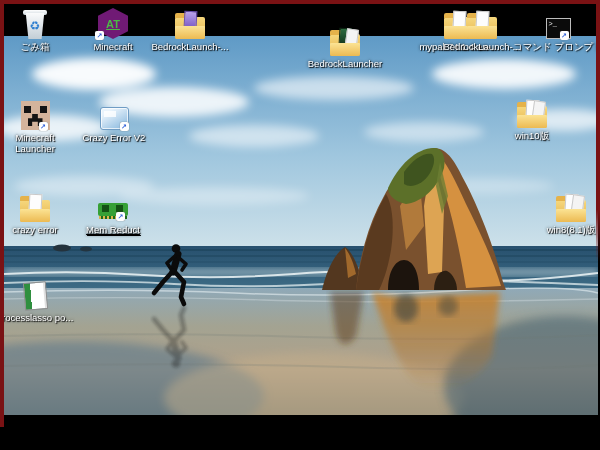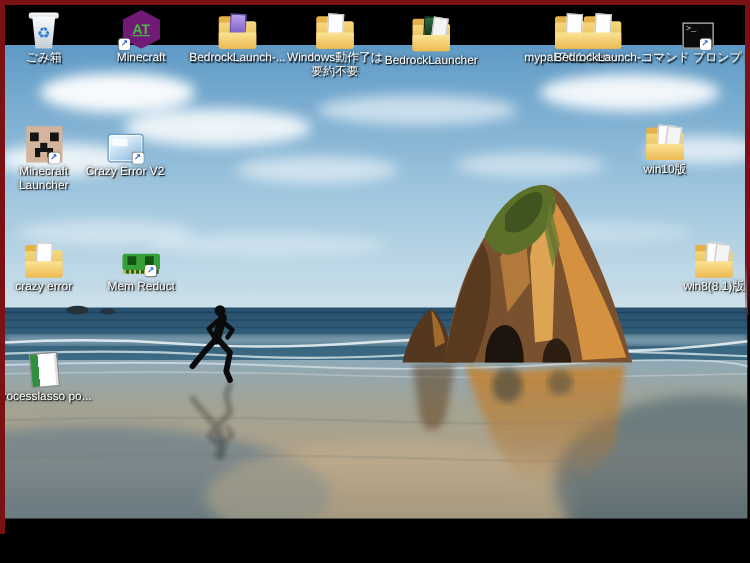--- a/index.html
+++ b/index.html
@@ -221,30 +221,22 @@
 
   <div class="icon" style="left:150px;top:5px;width:80px;">
     <div class="g">
         <div class="folder">
           <div class="paper purple"></div>
         </div>
       </div>
     <div class="lbl">BedrockLaunch-...</div>
   </div>
 
-  <div class="icon wrap" style="left:226px;top:5px;width:84px;">
-    <div class="g">
-        <div class="folder">
-          <div class="paper"></div>
-        </div>
-      </div>
-    <div class="lbl">Windows動作了は 要約不要</div>
-  </div>
-
-  <div class="icon" style="left:305px;top:7px;width:80px;">
+
+  <div class="icon" style="left:305px;top:22px;width:80px;">
     <div class="g">
         <div class="folder">
           <div class="paper green"></div>
           <div class="paper2"></div>
         </div>
       </div>
     <div class="lbl">BedrockLauncher</div>
   </div>
 
   <div class="icon" style="left:381px;top:5px;width:88px;margin-left:34px;">
@@ -278,38 +270,38 @@
         <div class="creeper">
       <div class="eye l"></div>
           <div class="eye r"></div>
           <div class="mouth"></div>
         </div>
       <span class="badge" style="left:18px;">↗</span>
       </div>
     <div class="lbl">Minecraft Launcher</div>
   </div>
 
-  <div class="icon" style="left:62px;top:96px;width:76px;justify-content:center;">
+  <div class="icon" style="left:76px;top:96px;width:76px;justify-content:center;">
     <div class="g">
         <div class="winapp"></div>
       <span class="badge" style="left:20px;">↗</span>
       </div>
     <div class="lbl">Crazy Error V2</div>
   </div>
 
   <div class="icon" style="left:-3px;top:188px;width:76px;">
     <div class="g">
         <div class="folder">
           <div class="paper"></div>
         </div>
       </div>
     <div class="lbl">crazy error</div>
   </div>
 
-  <div class="icon" style="left:75px;top:188px;width:76px;">
+  <div class="icon" style="left:75px;top:188px;width:76px;text-decoration:underline;">
     <div class="g">
         <div class="ram">
       <div class="chip c1"></div>
           <div class="chip c2"></div>
         </div>
       <span class="badge" style="left:18px;bottom:1px;">↗</span>
       </div>
     <div class="lbl">Mem Reduct</div>
   </div>
 

